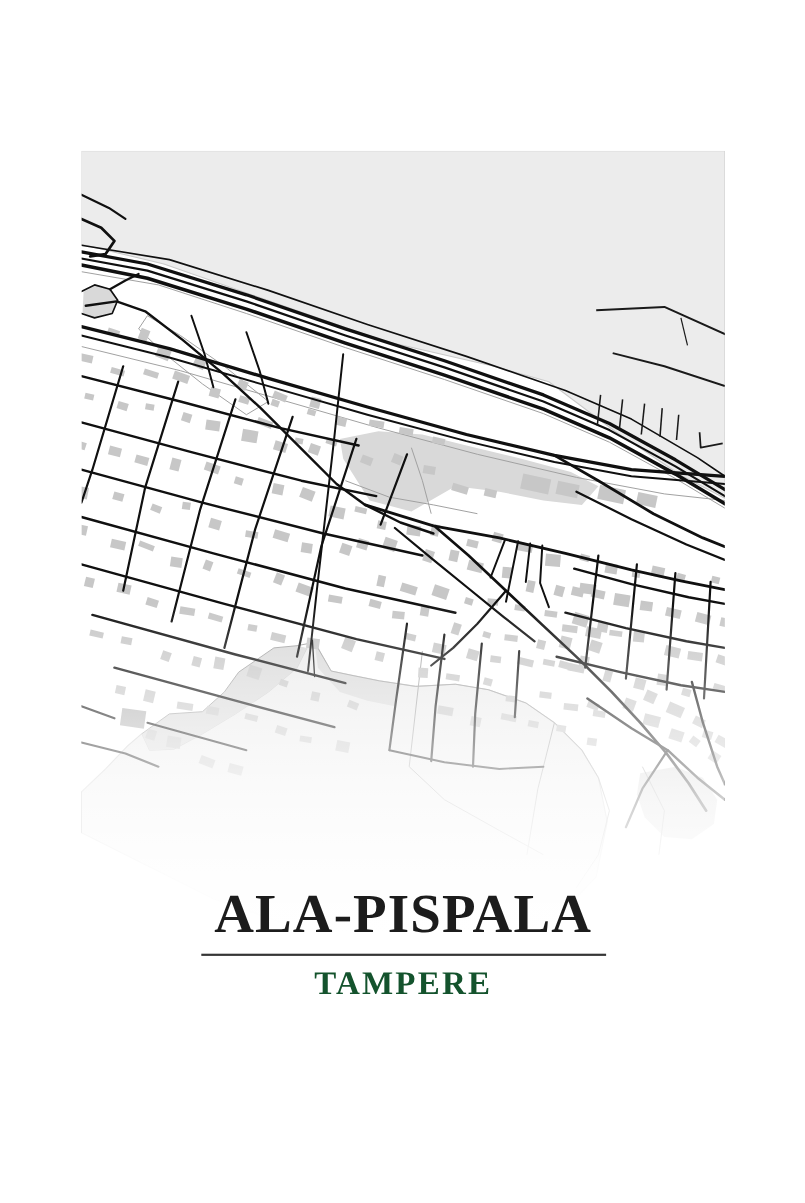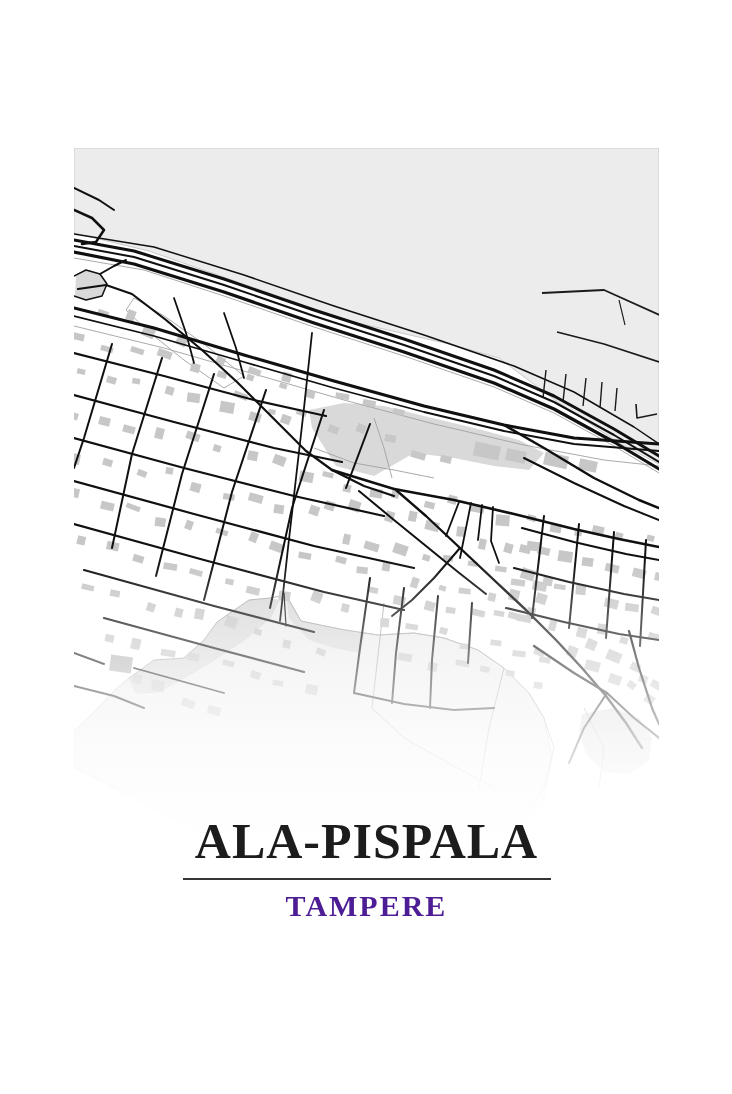--- a/index.html
+++ b/index.html
@@ -2,21 +2,21 @@
 <html><head>
 <meta charset="utf-8">
 <style>
   html,body{margin:0;padding:0;}
   body{
     width:732px;height:1094px;background:#ffffff;
     font-family:"Liberation Serif","DejaVu Serif",serif;
     position:relative;overflow:hidden;
   }
   .poster{
-    position:absolute;left:74px;top:148px;width:585px;height:820px;
+    position:absolute;left:74px;top:137px;width:585px;height:820px;
     background:#ffffff;overflow:hidden;
   }
   .map-wrap{position:absolute;left:0;top:0;width:585px;height:820px;}
   svg{display:block;}
   .fade{
     position:absolute;left:0;top:0;width:585px;height:820px;pointer-events:none;
     background:linear-gradient(to bottom,
       rgba(255,255,255,0) 0%,
       rgba(255,255,255,0) 50%,
       rgba(255,255,255,0.25) 56%,
@@ -31,21 +31,21 @@
   }
   .caption h1{
     margin:0;font-size:50px;line-height:54px;font-weight:bold;
     letter-spacing:1px;color:#1c1c1c;
   }
   .caption .rule{
     width:368px;height:0;border-top:2px solid #353535;margin:10px auto 9px auto;
   }
   .caption h2{
     margin:0;font-size:30px;line-height:34px;font-weight:600;
-    letter-spacing:2px;color:#4c1d95;
+    letter-spacing:2px;color:#14532d;
   }
 </style>
 </head>
 <body>
 
 <div class="poster">
   <div class="map-wrap">
     <svg id="map-svg" width="585" height="820" viewBox="0 0 585 820" xmlns="http://www.w3.org/2000/svg">
         <polygon points="0,0 585,0 585,316 545,295 485,255 425,210 375,196 275,173 175,138 75,103 0,85" fill="#ececec" stroke="#c9c9c9" stroke-width="1"></polygon>
         <polygon points="0,583 22,562 42,541 55,530 62,545 84,544 110,530 140,512 170,492 196,470 205,452 212,447 227,473 246,477 271,482 304,487 340,485 370,490 404,502 430,520 455,545 470,570 478,610 468,660 430,700 340,720 220,715 120,680 40,640 0,620" fill="#ececec" stroke="#c9c9c9" stroke-width="1"></polygon>

